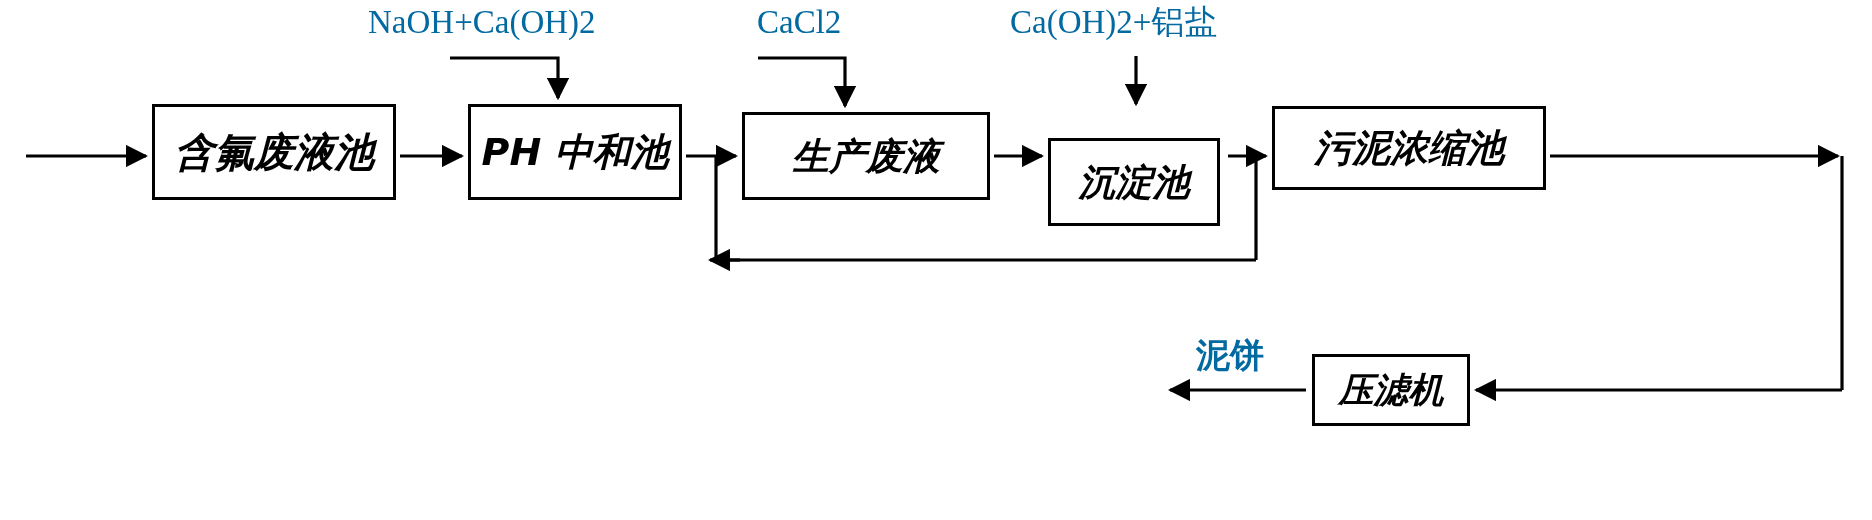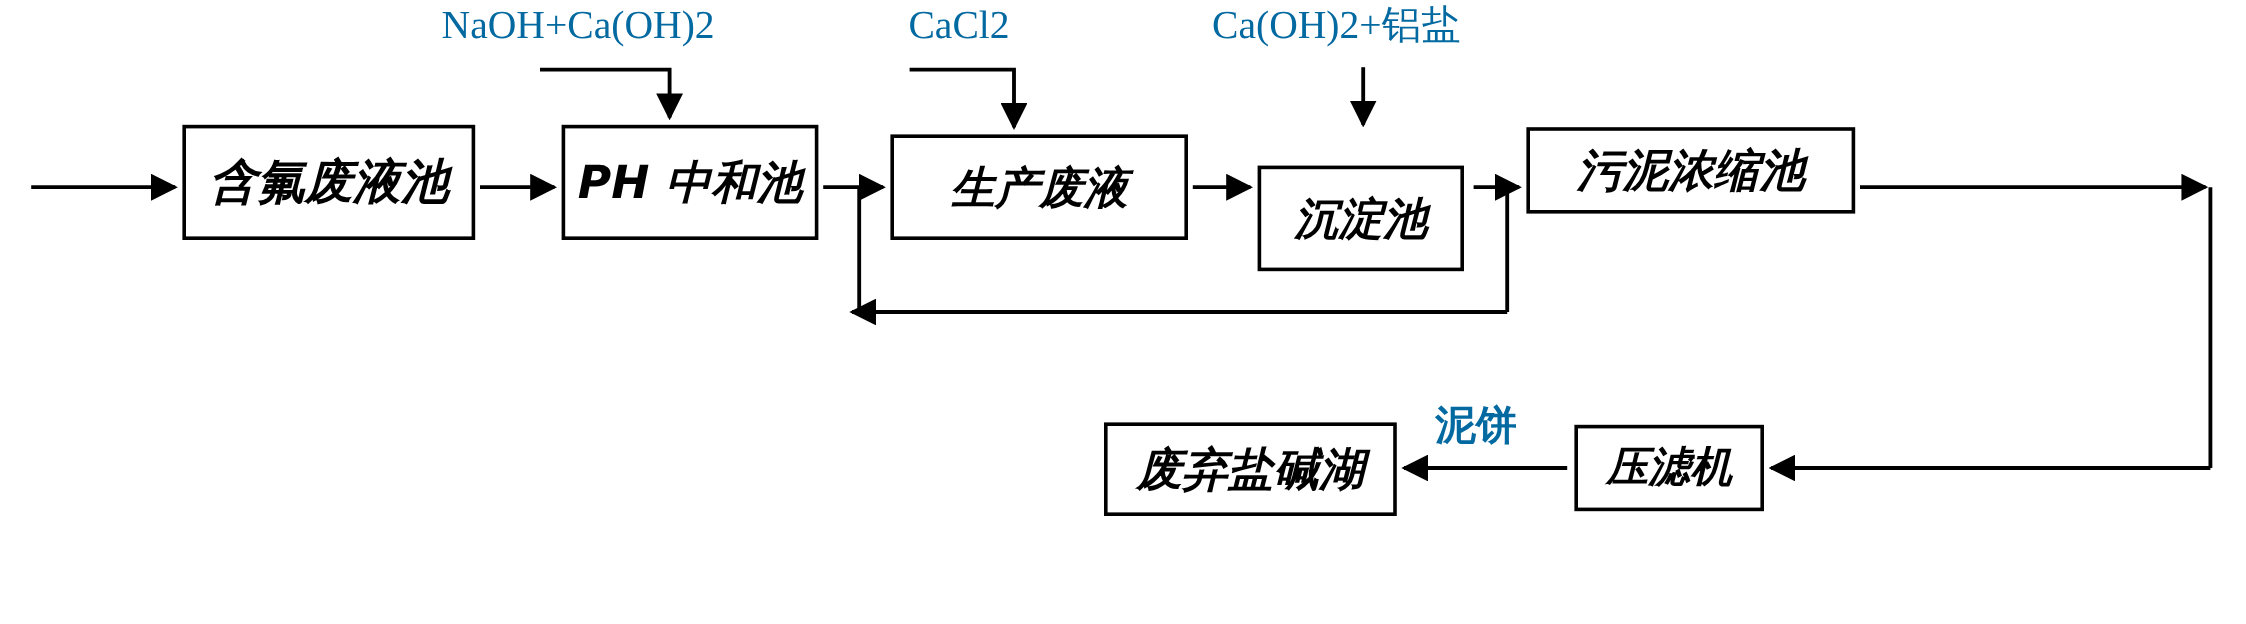--- a/index.html
+++ b/index.html
@@ -71,31 +71,28 @@
   </div>
 
   <div class="node" style="left:742px;top:112px;width:248px;height:88px;">
     <span class="cap" style="font-size:37px;">生产废液</span>
   </div>
 
   <div class="node" style="left:1048px;top:110px;width:172px;height:88px;margin-top:28px;">
     <span class="cap" style="font-size:37px;">沉淀池</span>
   </div>
 
-  <div class="node" style="left:1272px;top:106px;width:274px;height:72px;">
+  <div class="node" style="left:1272px;top:106px;width:274px;height:84px;">
     <span class="cap" style="font-size:38px;">污泥浓缩池</span>
   </div>
 
   <div class="node" style="left:1312px;top:354px;width:158px;height:72px;">
     <span class="cap" style="font-size:35px;">压滤机</span>
   </div>
 
-  <div class="node" style="left:920px;top:352px;width:244px;height:78px;">
-    <span class="cap" style="font-size:38px;">废弃盐碱湖</span>
-  </div>
 
 
   <div class="freetext chem" style="left:368px;top:6px;font-size:33px;">NaOH+Ca(OH)2</div>
 
   <div class="freetext chem" style="left:757px;top:6px;font-size:33px;">CaCl2</div>
 
   <div class="freetext chem" style="left:1010px;top:6px;font-size:33px;">Ca(OH)2+铝盐</div>
 
   <div class="freetext cn" style="left:1196px;top:338px;font-size:34px;">泥饼</div>
 

